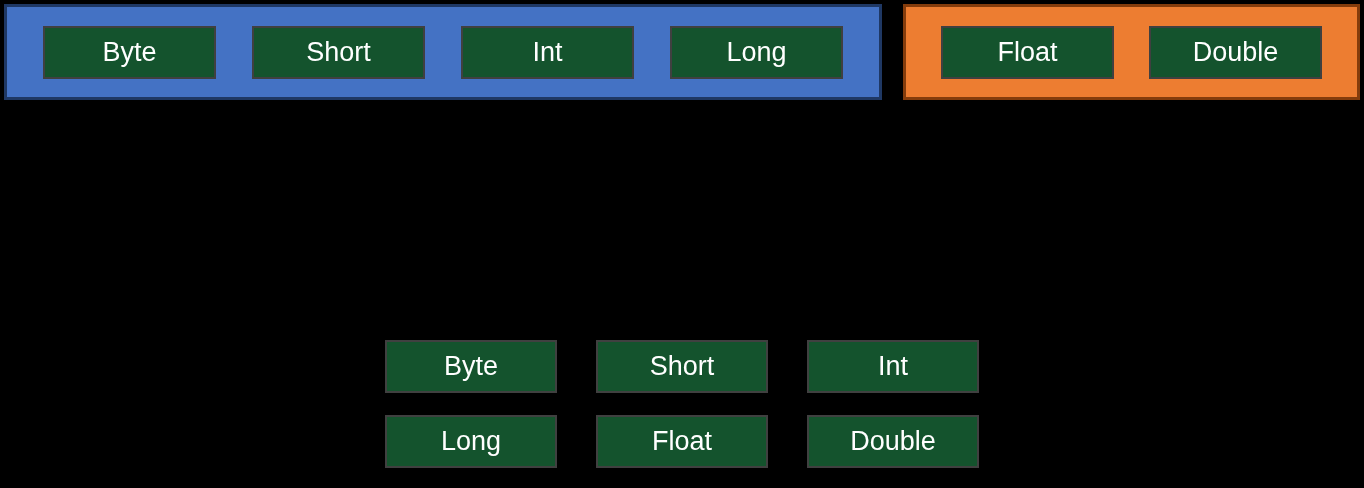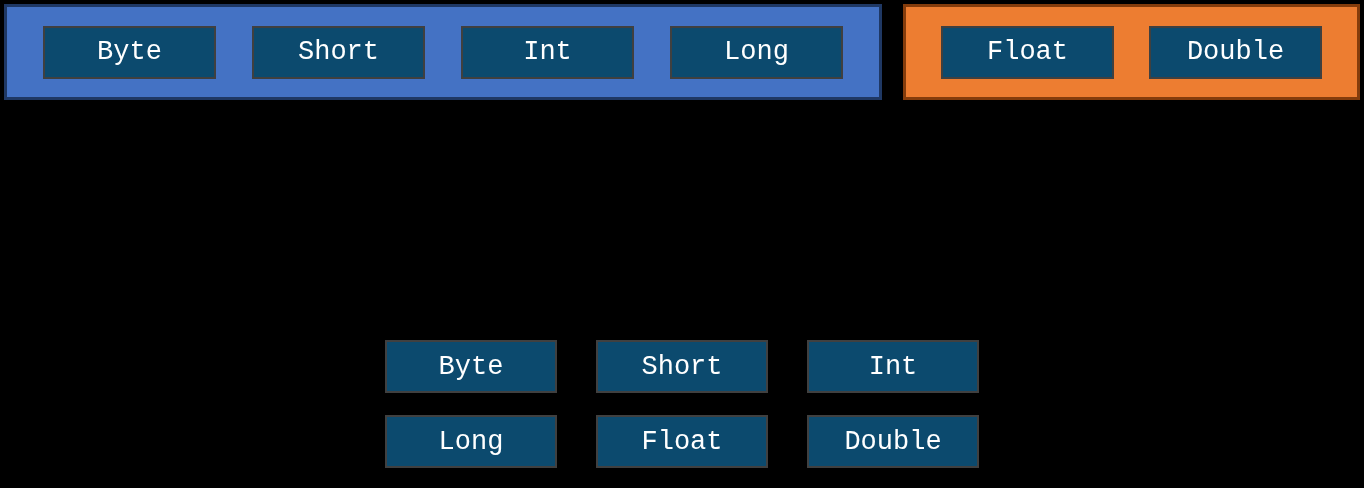--- a/index.html
+++ b/index.html
@@ -38,29 +38,28 @@
   }
   .group.orange {
     flex: 1;
     background: #ED7D31;
     border: 3px solid #843C0C;
   }
   .type-box {
     box-sizing: border-box;
     width: 173px;
     height: 53px;
-    background: #0c4a6e;
+    background: #14532d;
     border: 2px solid #404040;
     color: #FFFFFF;
     font-size: 27px;
     display: flex;
     align-items: center;
     justify-content: center;
     white-space: nowrap;
-    font-family: Liberation Mono, monospace;
   }
   .bottom-grid {
     position: absolute;
     left: 385px;
     top: 340px;
     display: flex;
     flex-direction: column;
     gap: 22px;
   }
   .bottom-row {

